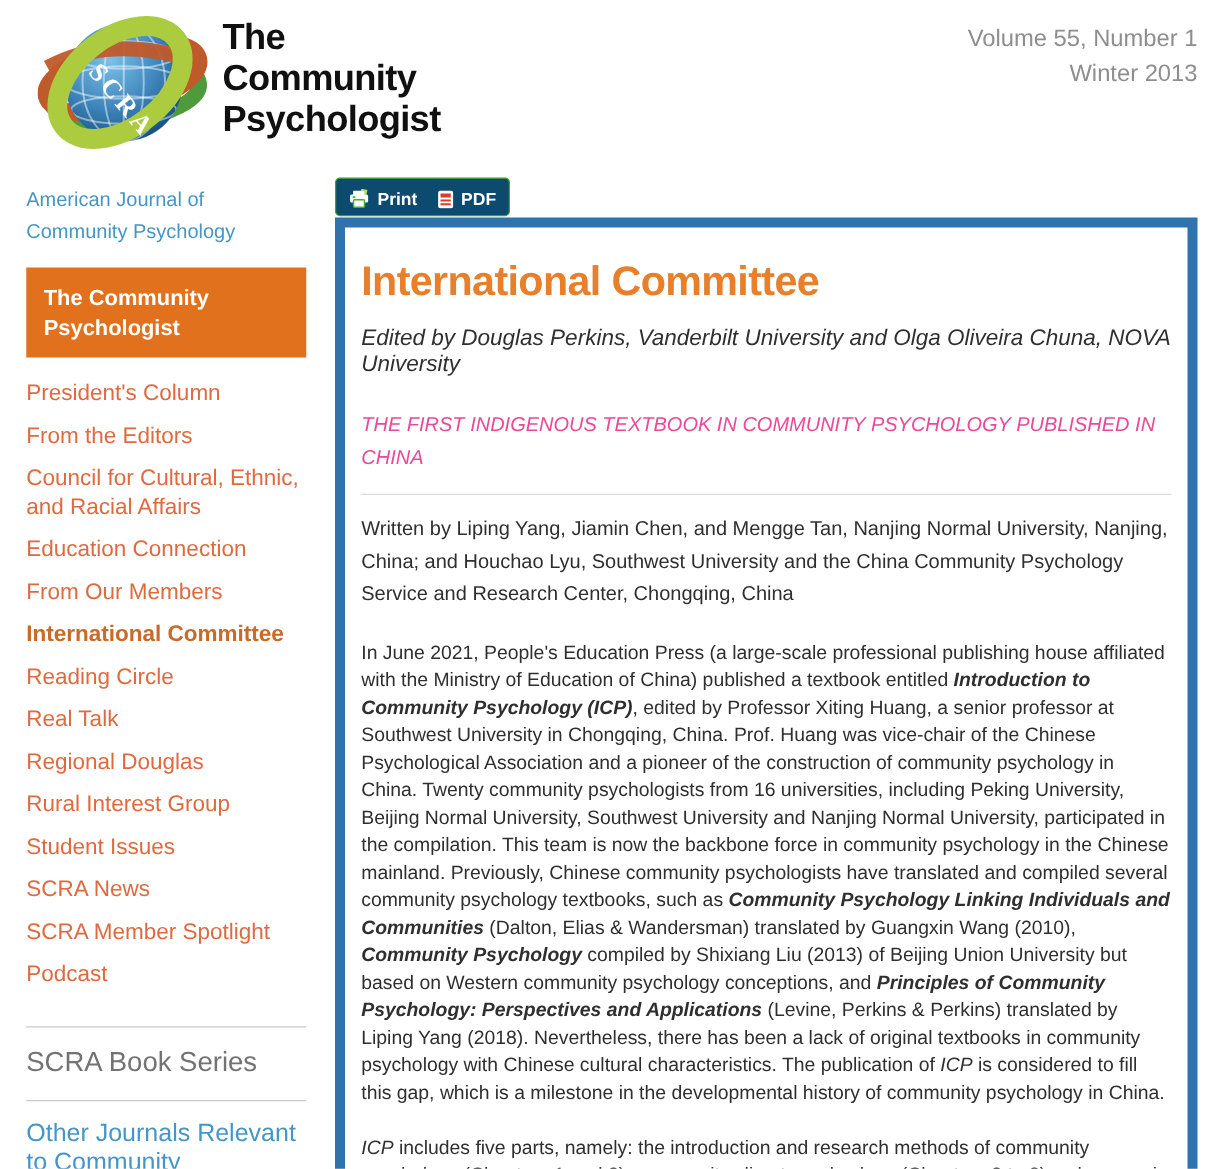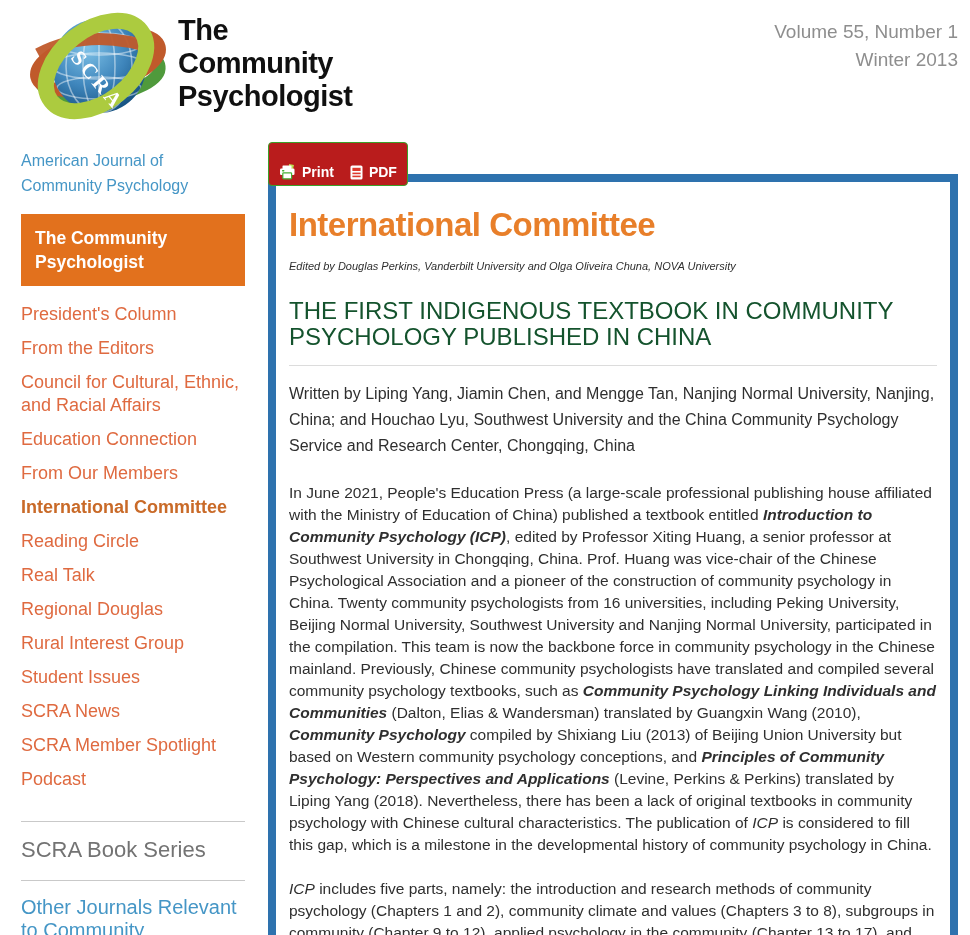--- a/index.html
+++ b/index.html
@@ -37,37 +37,37 @@
   .side-link { color: #DF6A40; font-size: 18px; line-height: 23px; margin: 11px 0; cursor: pointer; }
   .side-link.current { font-weight: bold; color: #C96A28; }
   .side-divider { border: none; border-top: 1px solid #C9C9C9; margin: 17px 0 0; }
   .side-book { color: #737373; font-size: 22px; margin: 15px 0; cursor: pointer; }
   .side-other { color: #4596C6; font-size: 20px; line-height: 23px; margin: 15px 0 16px; cursor: pointer; }
 
   
   .toolbar { padding-top: 10px; height: 36px; }
   .print-btn {
     display: inline-flex; align-items: center; gap: 6px;
-    background: #b91c1c; border-radius: 4px; padding: 21px 10px 5px;
+    background: #0c4a6e; border-radius: 4px; padding: 8px 10px 5px;
     color: #fff; font-weight: bold; font-size: 14px; cursor: pointer;
     border: 1px solid #3CA029;
   }
   .print-btn svg { display: block; }
   .btn-sep { width: 4px; }
 
   
   .content-box {
     border: 8px solid #2E72AE; margin-top: 6px; background: #fff;
     padding: 2px 13px 40px; height: 1200px;
   }
   .article-title { color: #E87F2A; font-size: 33px; font-weight: bold;
     letter-spacing: -0.5px; margin: 22px 0 15px; }
-  .edited { font-style: italic; font-size: 11px; margin: 16px 0 26px; }
-  .section-heading { color: #14532d; font-weight: 400; font-size: 24px;
-    line-height: 26px; margin: 0 0 15px; }
+  .edited { font-style: italic; font-size: 18px; margin: 16px 0 26px; }
+  .section-heading { color: #ec4899; font-weight: 400; font-size: 16px;
+    line-height: 26px; margin: 0 0 15px; font-style: italic; }
   .rule { border: none; border-top: 1px solid #DCDCDC; margin: 0 0 15px; }
   .written { font-size: 16px; line-height: 26px; margin: 0 0 23px; }
   .article-body p { font-size: 15.5px; line-height: 22px; margin: 0 0 22px; }
   .seg-i  { font-style: italic; }
   .seg-bi { font-weight: bold; font-style: italic; }
 </style>
 </head>
 <body>
 
 <div class="header">

